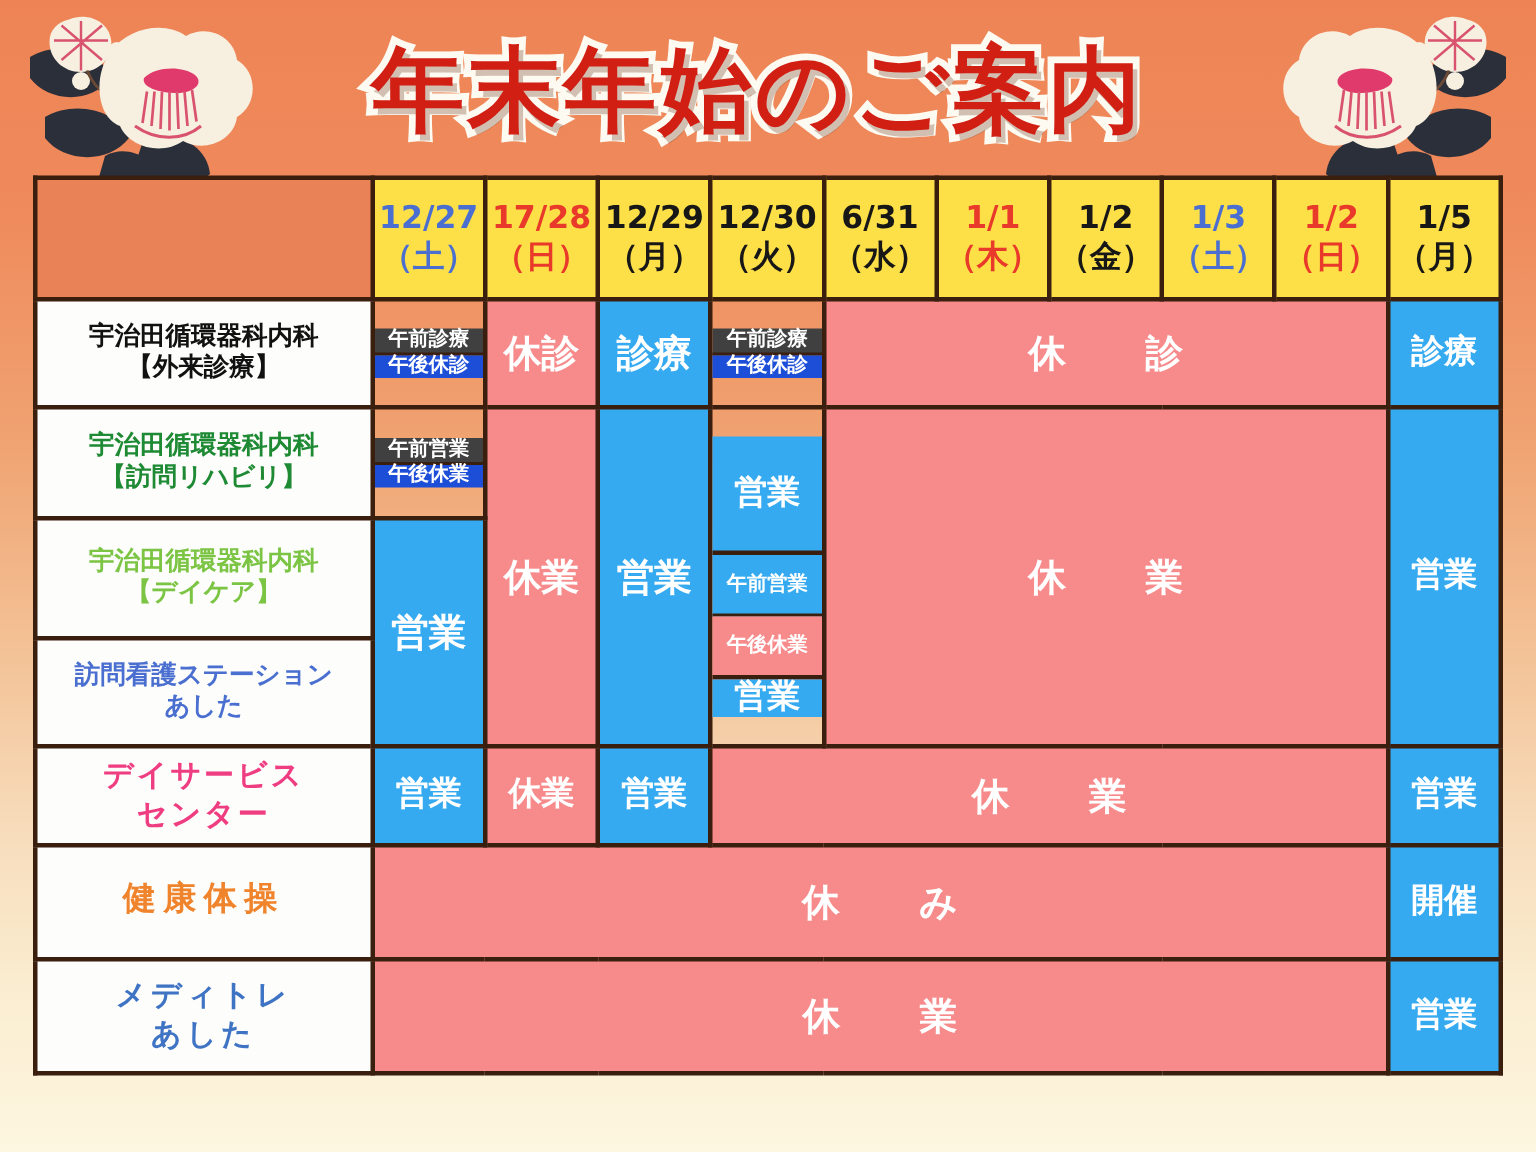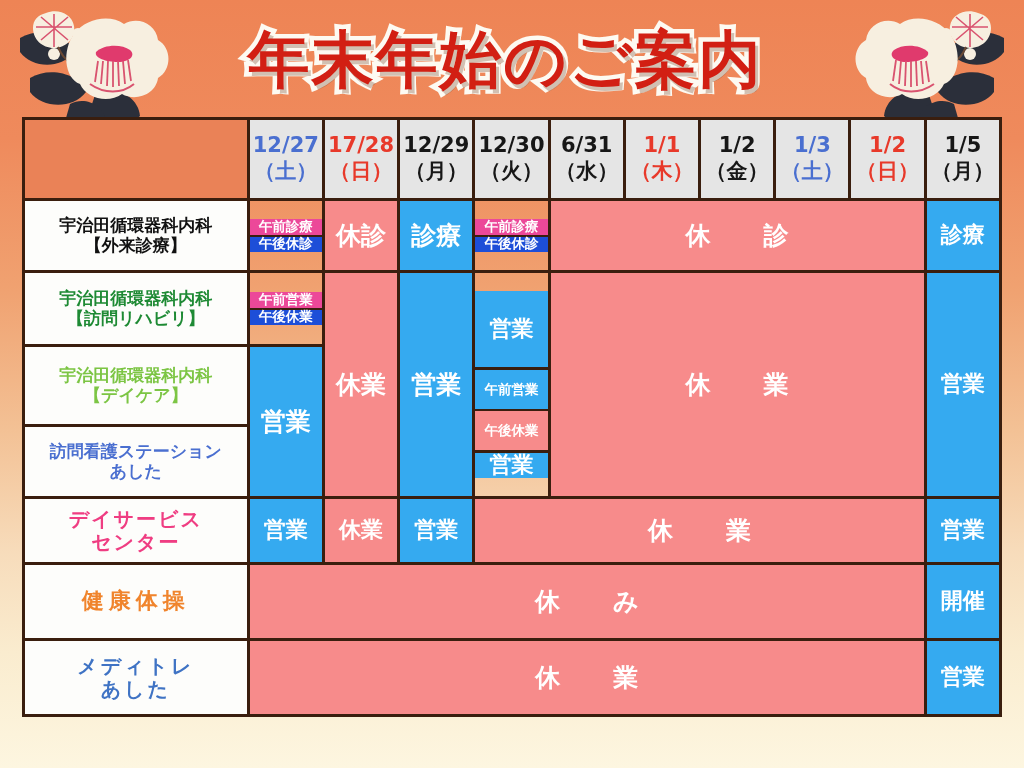--- a/index.html
+++ b/index.html
@@ -41,29 +41,29 @@
     padding:0;
     font-weight:bold;
     line-height:1.12;
   }
   
   col.c-name{width:224px;}
   col.c-day{width:75px;}
 
   
   .hdr-corner{background:#ea8257;height:78px;}
-  .hdr-day{background:#e5e5e5;height:78px;font-size:21px;color:#171717;}
+  .hdr-day{background:#fde047;height:78px;font-size:21px;color:#171717;}
   .hdr-day .d1{display:block;font-size:21px;}
   .hdr-day .d2{display:block;font-size:21px;margin-top:2px;}
   .sat{color:#4a6fd0;}
   .sun{color:#e8392a;}
 
   
   .name-cell{background:#fdfdfb;font-size:17px;padding:4px 3px;}
-  .name-cell .l1{display:block;}
+  .name-cell .l1{display:block;font-family:Liberation Mono, monospace;}
   .name-cell .l2{display:block;margin-top:1px;}
   .n-black{color:#111;}
   .n-green{color:#1e8a34;}
   .n-lgreen{color:#7cc544;}
   .n-blue{color:#4a6fd0;}
   .n-pink{color:#ef3d82;font-size:20px;letter-spacing:2px;}
   .n-orange{color:#f0842c;font-size:22px;letter-spacing:5px;}
   .n-blue2{color:#3f73c4;font-size:20px;letter-spacing:3px;}
 
   
@@ -71,21 +71,21 @@
   .closed{background:#f78b8b;color:#fff;}
   .big{font-size:25px;}
   .mid{font-size:22px;}
   .wide{font-size:25px;letter-spacing:14px;text-indent:14px;}
 
   
   td.split{padding:0;background:transparent;}
   .split-inner{display:flex;flex-direction:column;height:100%;width:100%;}
   .half{flex:1;display:flex;align-items:center;justify-content:center;
         font-size:13.5px;color:#fff;font-weight:bold;}
-  .half.am{background:#ec4899;border-bottom:2px solid #3a1e0e;}
+  .half.am{background:#404040;border-bottom:2px solid #3a1e0e;}
   .half.pm{background:#1d4ed8;font-family:Liberation Mono, monospace;}
   .h-r1{height:72px;}
   .h-r2{height:74px;}
   .h-r3{height:80px;}
   .h-r4{height:72px;}
   .h-r5{height:66px;}
   .h-r6{height:76px;}
   .h-r7{height:76px;}
   .triple{display:flex;flex-direction:column;height:100%;}
   .triple .t1{flex:0 0 76px;display:flex;align-items:center;justify-content:center;

